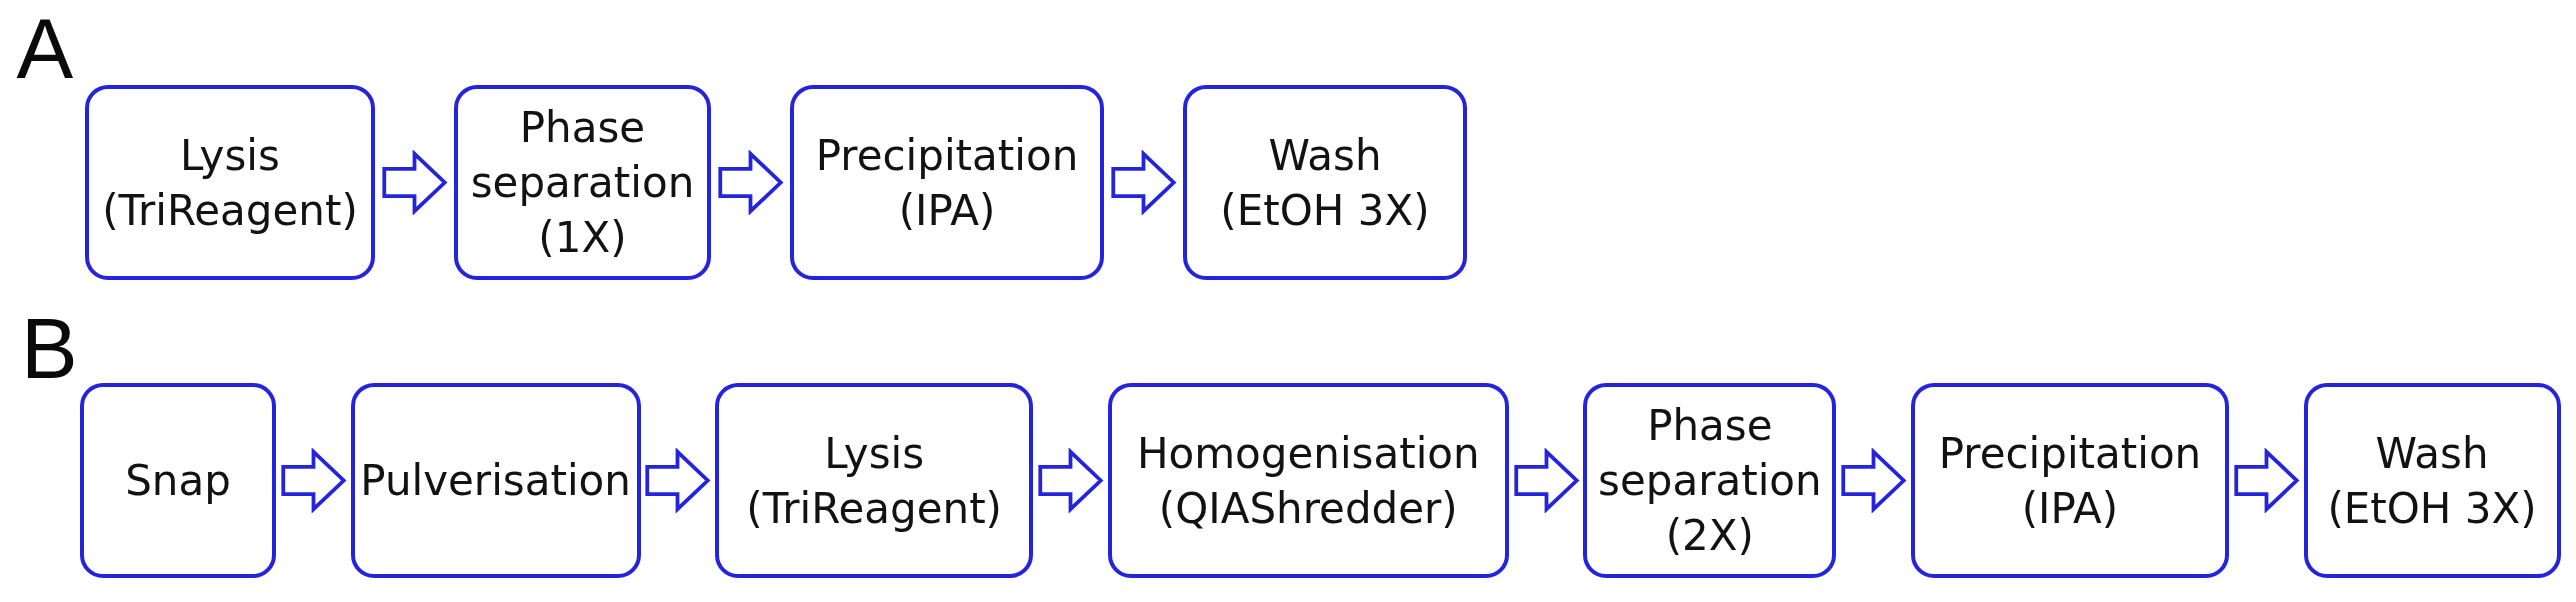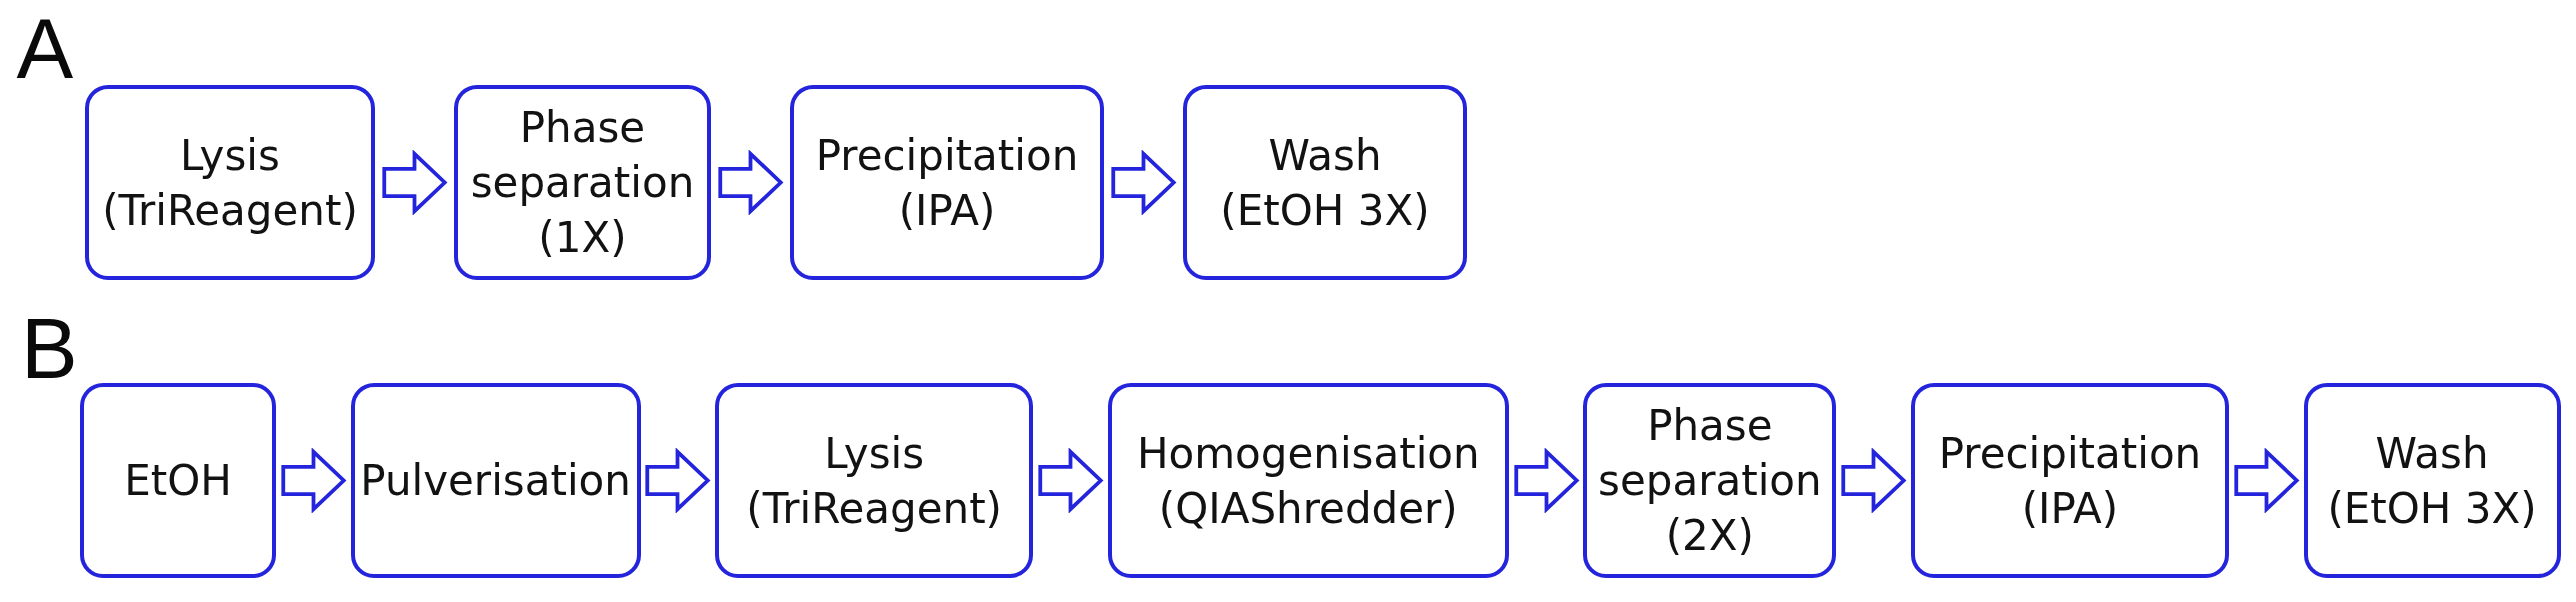--- a/index.html
+++ b/index.html
@@ -112,21 +112,21 @@
       <div class="line">(EtOH 3X)</div>
     </div>
 
   </div>
 
   <div class="panel-label b">B</div>
 
   <div class="row row-b">
 
     <div class="box b1">
-      <div class="line">EtOH</div>
+      <div class="line">Snap</div>
     </div>
 
     <div class="arrow">
       <svg viewBox="0 0 88 86">
           <polygon points="4,25 44,25 44,5 84,43 44,81 44,61 4,61"></polygon>
         </svg>
     </div>
 
     <div class="box b2">
       <div class="line">Pulverisation</div>

